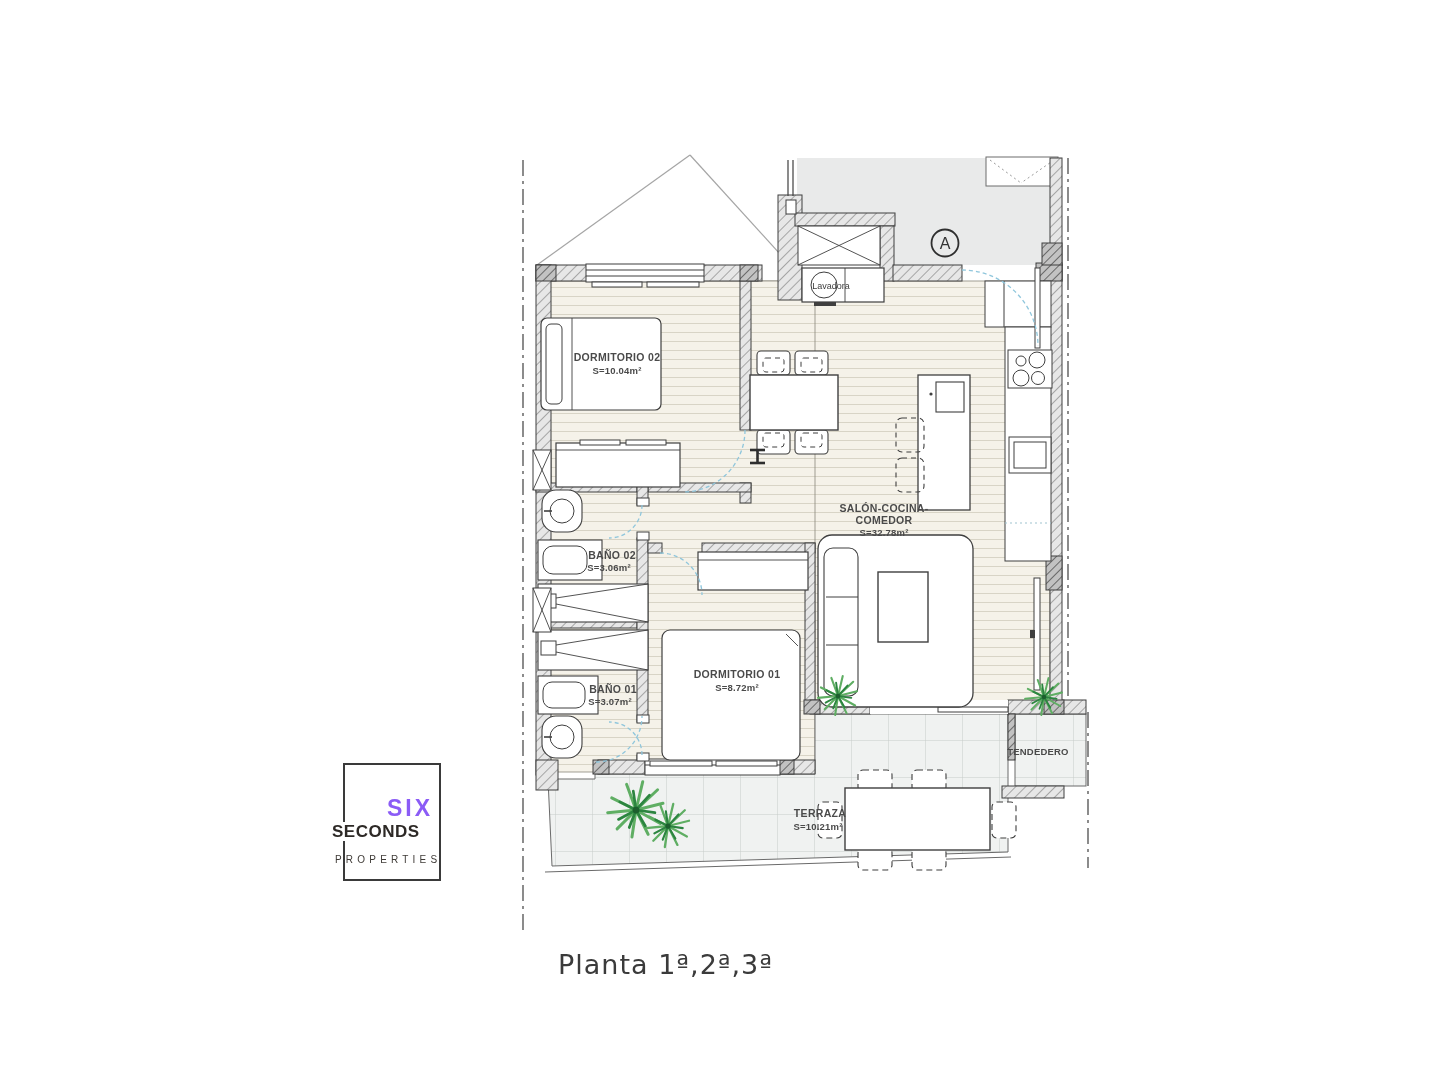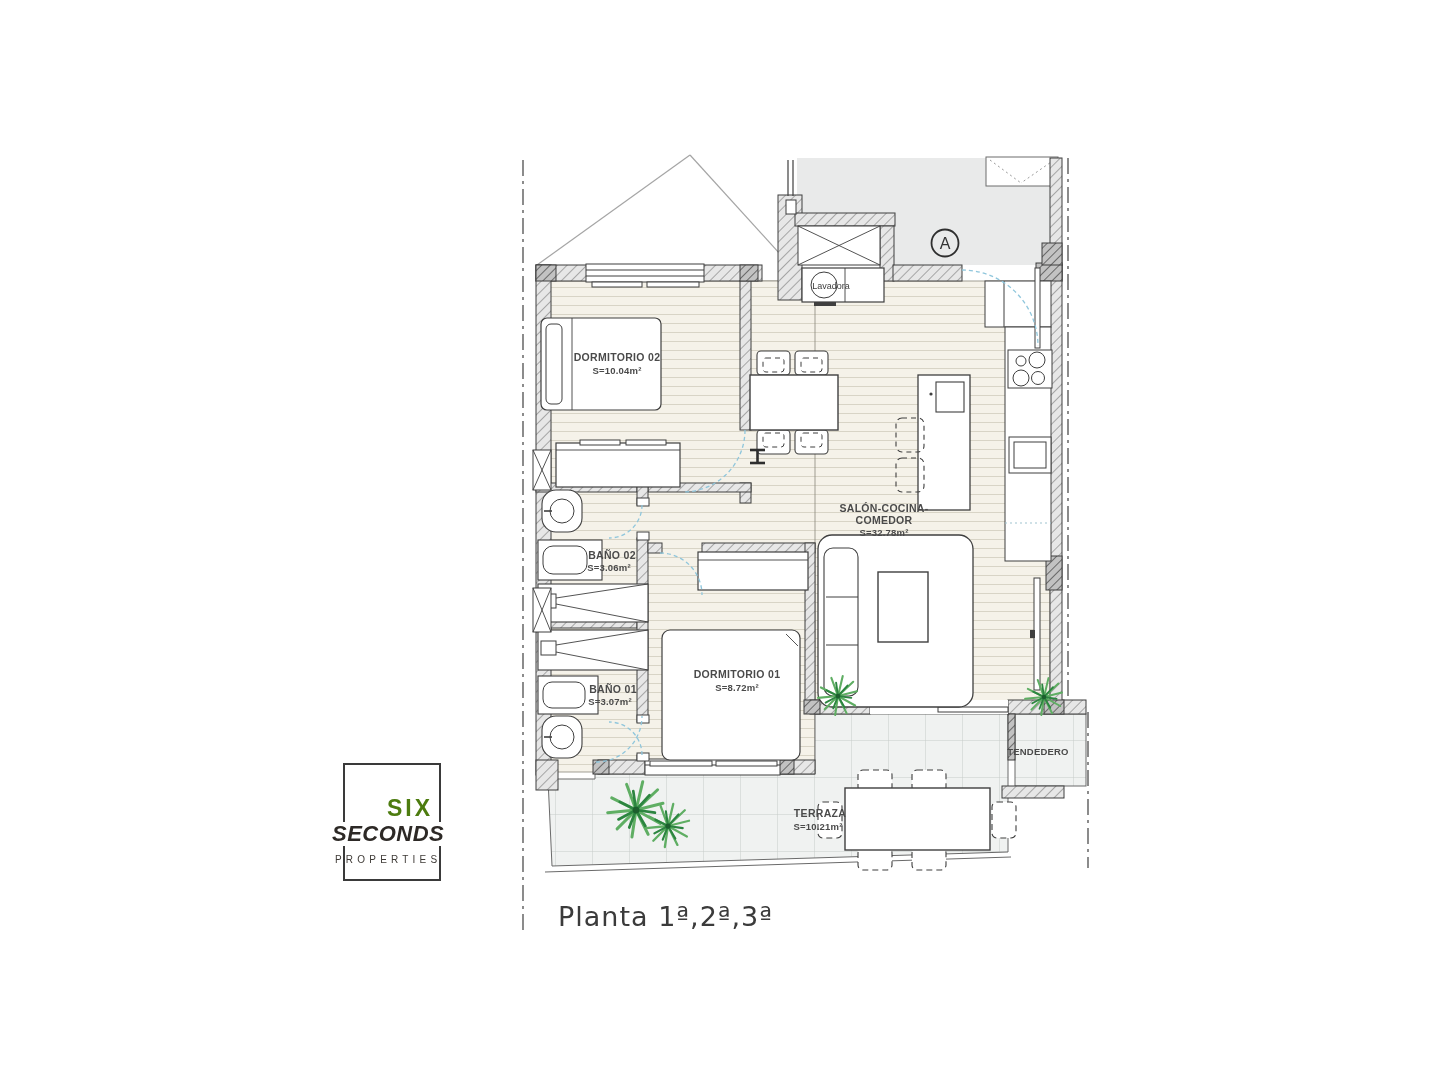--- a/index.html
+++ b/index.html
@@ -10,26 +10,26 @@
              fill:#4a4a4a;letter-spacing:.3px;text-anchor:middle;}
   .room-area{font-family:"Liberation Sans",sans-serif;font-size:9.5px;font-weight:700;
              fill:#4a4a4a;letter-spacing:.2px;text-anchor:middle;}
   .small-label{font-family:"Liberation Sans",sans-serif;font-size:9px;font-weight:400;
              fill:#3d3d3d;text-anchor:middle;}
   .marker-letter{font-family:"Liberation Sans",sans-serif;font-size:16px;font-weight:400;
              fill:#333;text-anchor:middle;}
   #logo{position:absolute;left:343px;top:763px;width:94px;height:114px;
         border:2.5px solid #3a3a3a;}
   #logo .six{position:absolute;right:6px;top:32px;font-size:23px;font-weight:600;
-        letter-spacing:3px;color:#4d7c0f;line-height:1;}
+        letter-spacing:3px;color:#8b5cf6;line-height:1;}
   #logo .seconds{position:absolute;left:-13px;top:57px;background:#ffffff;padding:1px 2px 1px 0;
-        font-size:22px;font-weight:700;letter-spacing:.5px;color:#2d2926;line-height:1;font-style:italic;}
+        font-size:17px;font-weight:700;letter-spacing:.5px;color:#2d2926;line-height:1;}
   #logo .properties{position:absolute;left:-10px;top:90px;font-size:10px;font-weight:400;
         letter-spacing:4.2px;color:#3e3a36;line-height:1;white-space:nowrap;}
-  #plan-title{position:absolute;left:558px;top:901px;font-family:"DejaVu Sans",sans-serif;
+  #plan-title{position:absolute;left:558px;top:949px;font-family:"DejaVu Sans",sans-serif;
         font-size:27px;color:#3b3b3b;letter-spacing:1px;}
 </style>
 </head>
 <body>
 
 <div id="stage">
 
 <svg width="1440" height="1080" viewBox="0 0 1440 1080">
   <defs>
     <pattern id="hatch" width="7" height="7" patternUnits="userSpaceOnUse" patternTransform="rotate(45)">

